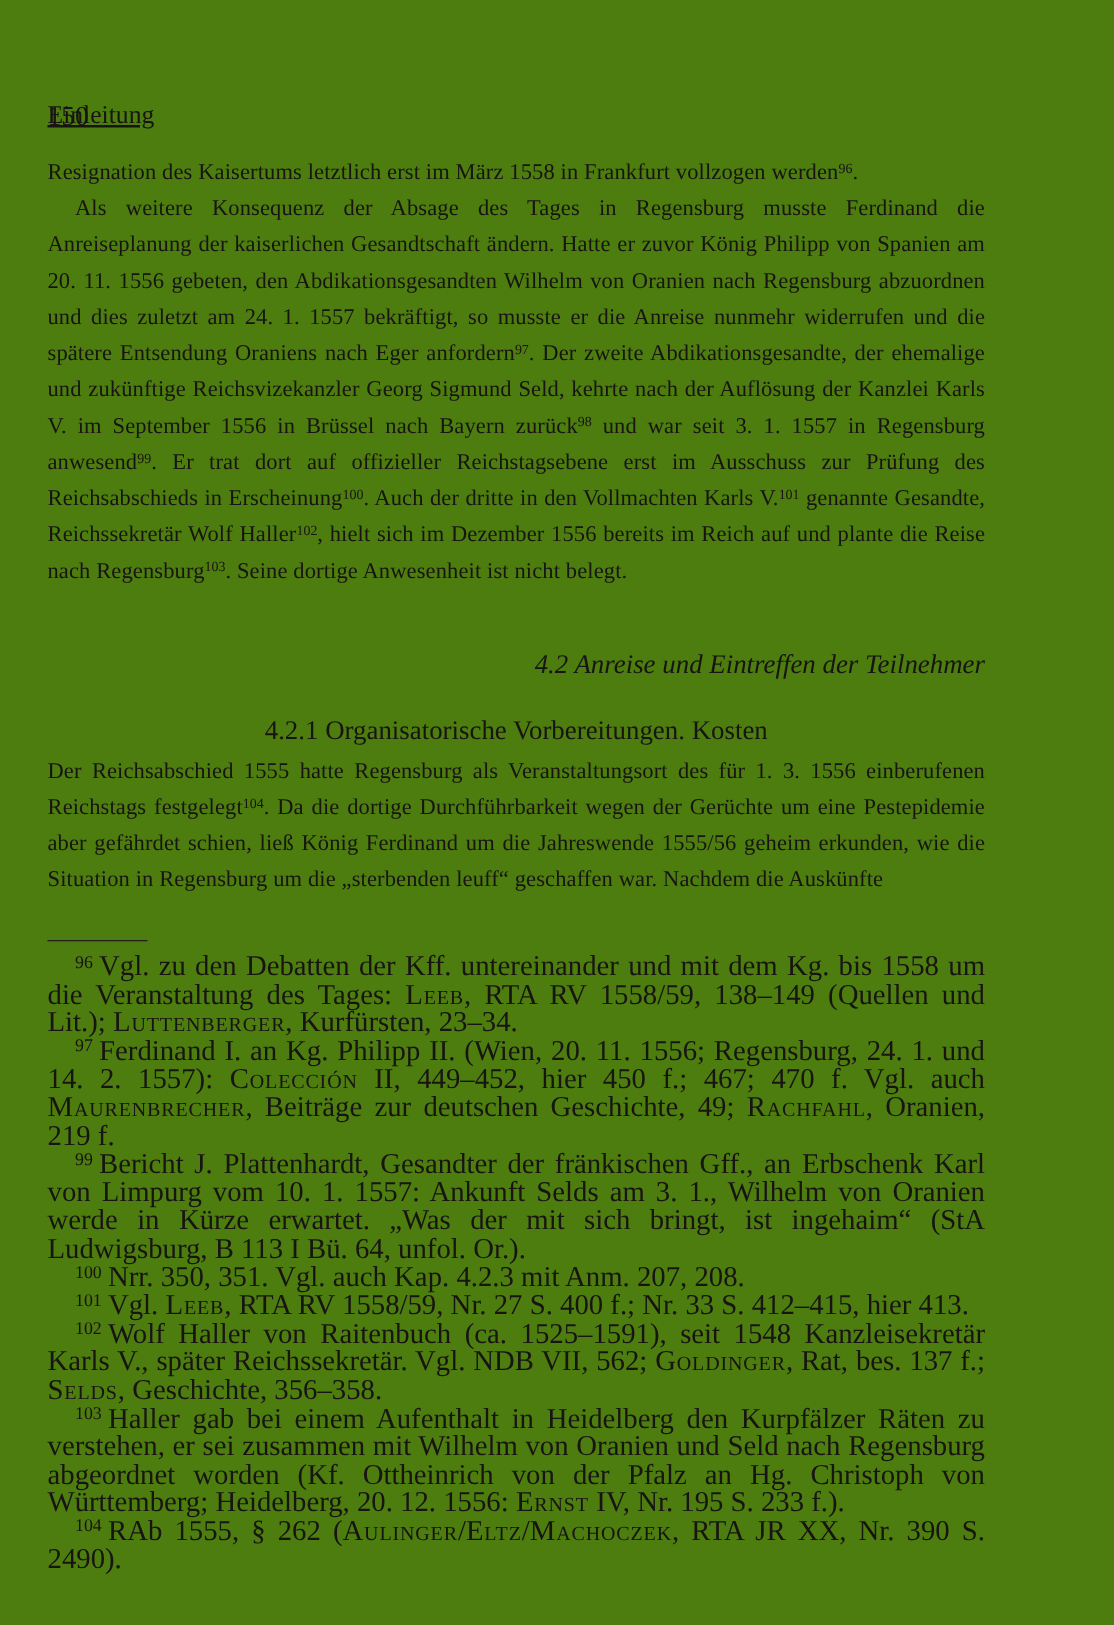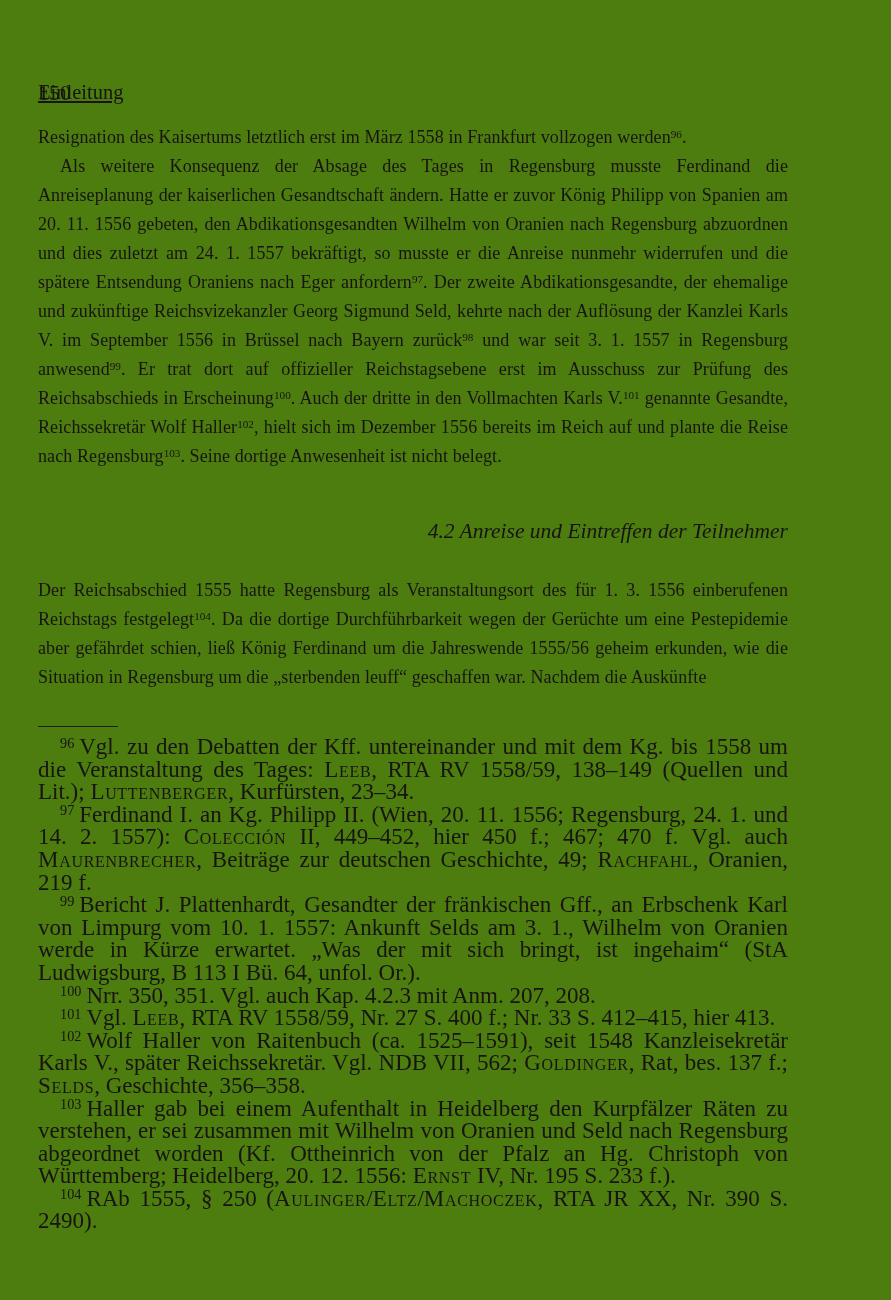--- a/index.html
+++ b/index.html
@@ -54,21 +54,21 @@
     text-align: right;
     line-height: 29px;
   }
   .subsection-heading {
     margin: 24px 0 0 0;
     font-size: 21.5px;
     font-weight: normal;
     text-align: center;
     line-height: 29px;
   }
-  .after-heading { margin-top: 30px; }
+  .after-heading { margin-top: 3px; }
   .sup {
     font-size: 0.62em;
     line-height: 0;
     position: relative;
     top: -0.45em;
     letter-spacing: 0;
   }
   .sc {
     font-variant: small-caps;
     letter-spacing: 0.03em;
@@ -97,20 +97,21 @@
       <span class="page-number">150</span>
       <span class="running-head">Einleitung</span>
     </header>
 
     <p class="body-par first"><span>Resignation des Kaisertums letztlich erst im März 1558 in Frankfurt vollzogen werden</span><span class="sup">96</span><span>.</span></p>
 
     <p class="body-par indent"><span>Als weitere Konsequenz der Absage des Tages in Regensburg musste Ferdinand die Anreiseplanung der kaiserlichen Gesandtschaft ändern. Hatte er zuvor König Philipp von Spanien am 20. 11. 1556 gebeten, den Abdikationsgesandten Wilhelm von Oranien nach Regensburg abzuordnen und dies zuletzt am 24. 1. 1557 bekräftigt, so musste er die Anreise nunmehr widerrufen und die spätere Entsendung Oraniens nach Eger anfordern</span><span class="sup">97</span><span>. Der zweite Abdikationsgesandte, der ehemalige und zukünftige Reichsvizekanzler Georg Sigmund Seld, kehrte nach der Auflösung der Kanzlei Karls V. im September 1556 in Brüssel nach Bayern zurück</span><span class="sup">98</span><span> und war seit 3. 1. 1557 in Regensburg anwesend</span><span class="sup">99</span><span>. Er trat dort auf offizieller Reichstagsebene erst im Ausschuss zur Prüfung des Reichsabschieds in Erscheinung</span><span class="sup">100</span><span>. Auch der dritte in den Vollmachten Karls V.</span><span class="sup">101</span><span> genannte Gesandte, Reichssekretär Wolf Haller</span><span class="sup">102</span><span>, hielt sich im Dezember 1556 bereits im Reich auf und plante die Reise nach Regensburg</span><span class="sup">103</span><span>. Seine dortige Anwesenheit ist nicht belegt.</span></p>
 
     <h2 class="section-heading">4.2 Anreise und Eintreffen der Teilnehmer</h2>
 
+    <h3 class="subsection-heading">4.2.1 Organisatorische Vorbereitungen. Kosten</h3>
 
     <p class="body-par after-heading"><span>Der Reichsabschied 1555 hatte Regensburg als Veranstaltungsort des für 1. 3. 1556 einberufenen Reichstags festgelegt</span><span class="sup">104</span><span>. Da die dortige Durchführbarkeit wegen der Gerüchte um eine Pestepidemie aber gefährdet schien, ließ König Ferdinand um die Jahreswende 1555/56 geheim erkunden, wie die Situation in Regensburg um die „sterbenden leuff“ geschaffen war. Nachdem die Auskünfte</span></p>
 
     <hr class="footnote-rule">
 
     <section class="footnotes">
       <p class="footnote">
         <span class="sup fn-num">96</span><span><span>Vgl. zu den Debatten der Kff. untereinander und mit dem Kg. bis 1558 um die Veranstaltung des Tages: </span><span class="sc">Leeb</span><span>, RTA RV 1558/59, 138–149 (Quellen und Lit.); </span><span class="sc">Luttenberger</span><span>, Kurfürsten, 23–34.</span></span>
       </p>
       <p class="footnote">
@@ -125,18 +126,18 @@
       <p class="footnote">
         <span class="sup fn-num">101</span><span><span>Vgl. </span><span class="sc">Leeb</span><span>, RTA RV 1558/59, Nr. 27 S. 400 f.; Nr. 33 S. 412–415, hier 413.</span></span>
       </p>
       <p class="footnote">
         <span class="sup fn-num">102</span><span><span>Wolf Haller von Raitenbuch (ca. 1525–1591), seit 1548 Kanzleisekretär Karls V., später Reichssekretär. Vgl. NDB VII, 562; </span><span class="sc">Goldinger</span><span>, Rat, bes. 137 f.; </span><span class="sc">Selds</span><span>, Geschichte, 356–358.</span></span>
       </p>
       <p class="footnote">
         <span class="sup fn-num">103</span><span><span>Haller gab bei einem Aufenthalt in Heidelberg den Kurpfälzer Räten zu verstehen, er sei zusammen mit Wilhelm von Oranien und Seld nach Regensburg abgeordnet worden (Kf. Ottheinrich von der Pfalz an Hg. Christoph von Württemberg; Heidelberg, 20. 12. 1556: </span><span class="sc">Ernst</span><span> IV, Nr. 195 S. 233 f.).</span></span>
       </p>
       <p class="footnote">
-        <span class="sup fn-num">104</span><span><span>RAb 1555, § 250 (</span><span class="sc">Aulinger</span><span>/</span><span class="sc">Eltz</span><span>/</span><span class="sc">Machoczek</span><span>, RTA JR XX, Nr. 390 S. 2490).</span></span>
+        <span class="sup fn-num">104</span><span><span>RAb 1555, § 262 (</span><span class="sc">Aulinger</span><span>/</span><span class="sc">Eltz</span><span>/</span><span class="sc">Machoczek</span><span>, RTA JR XX, Nr. 390 S. 2490).</span></span>
       </p>
     </section>
 
   </div>
 </div>
 
 </body></html>

